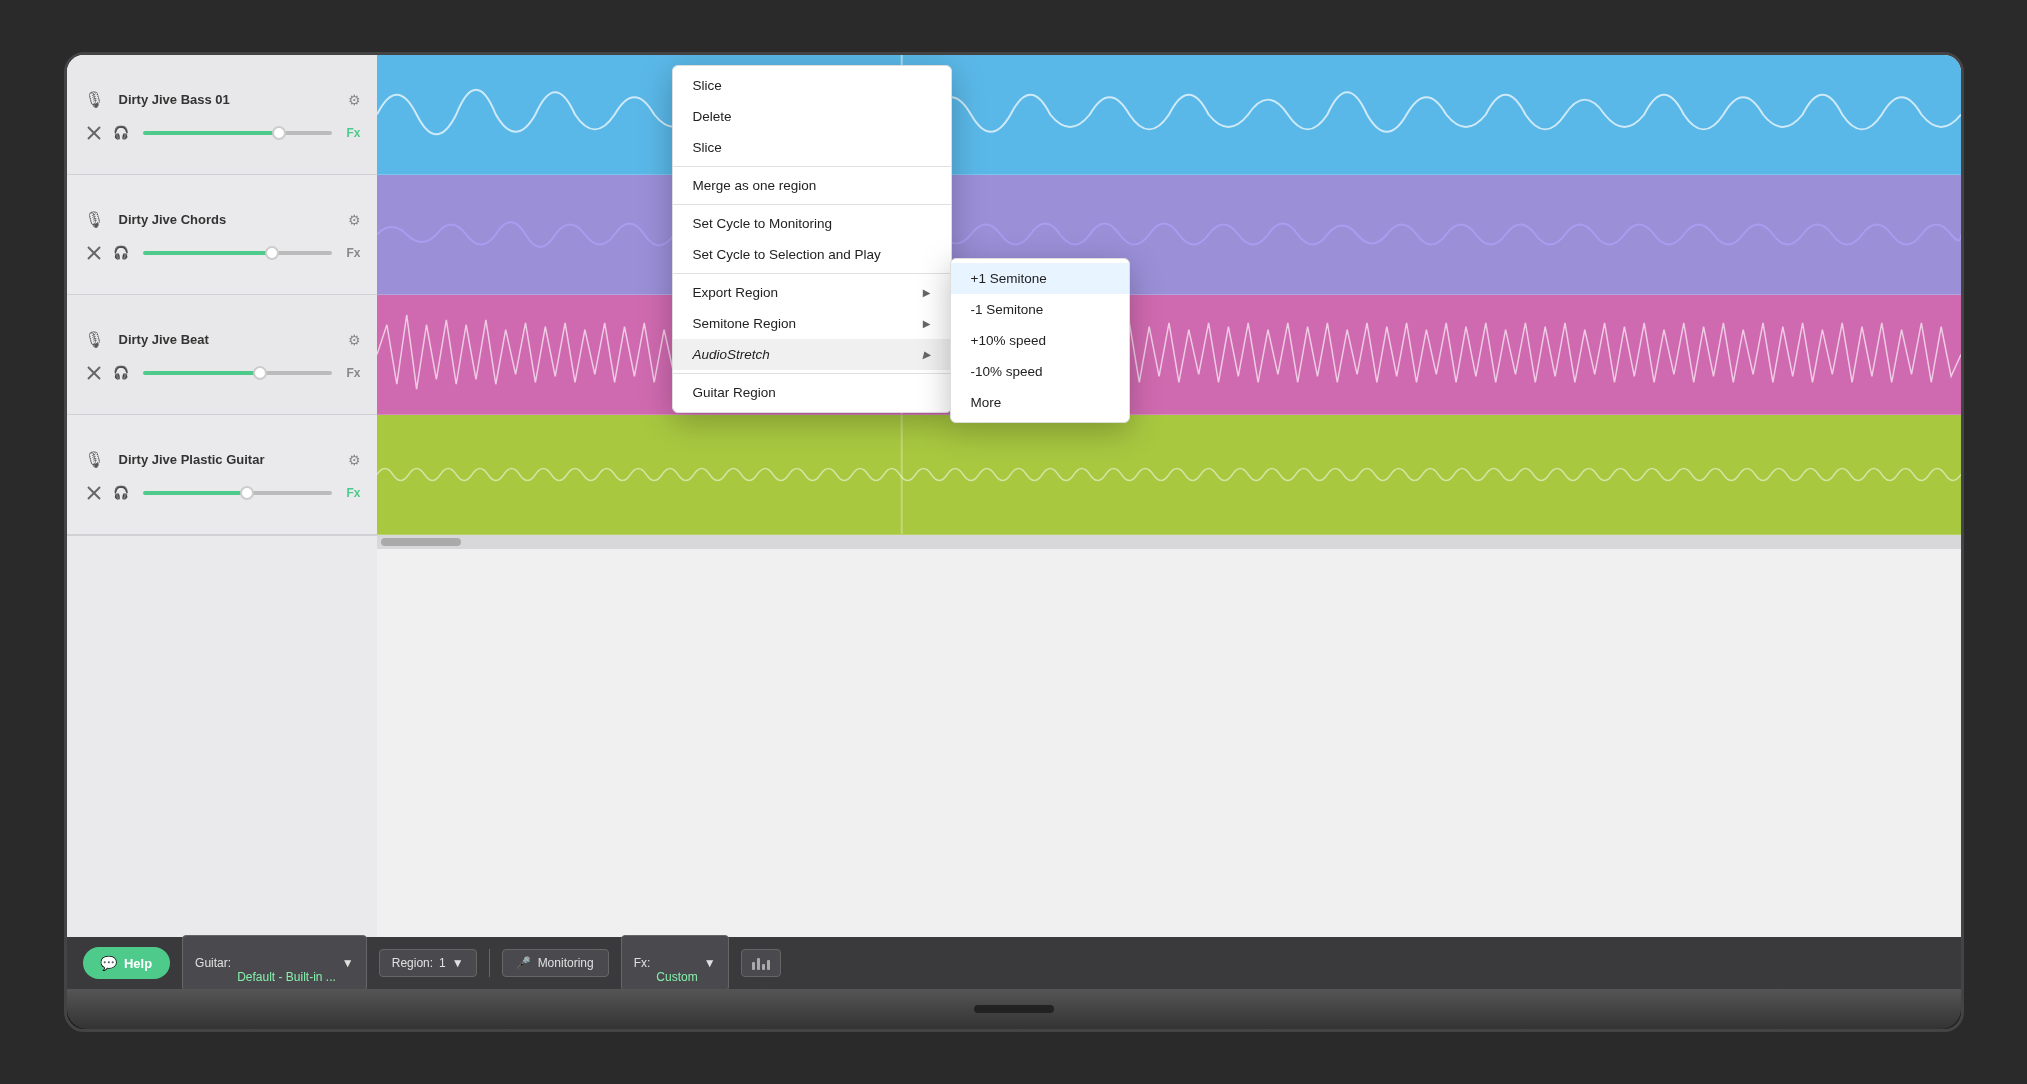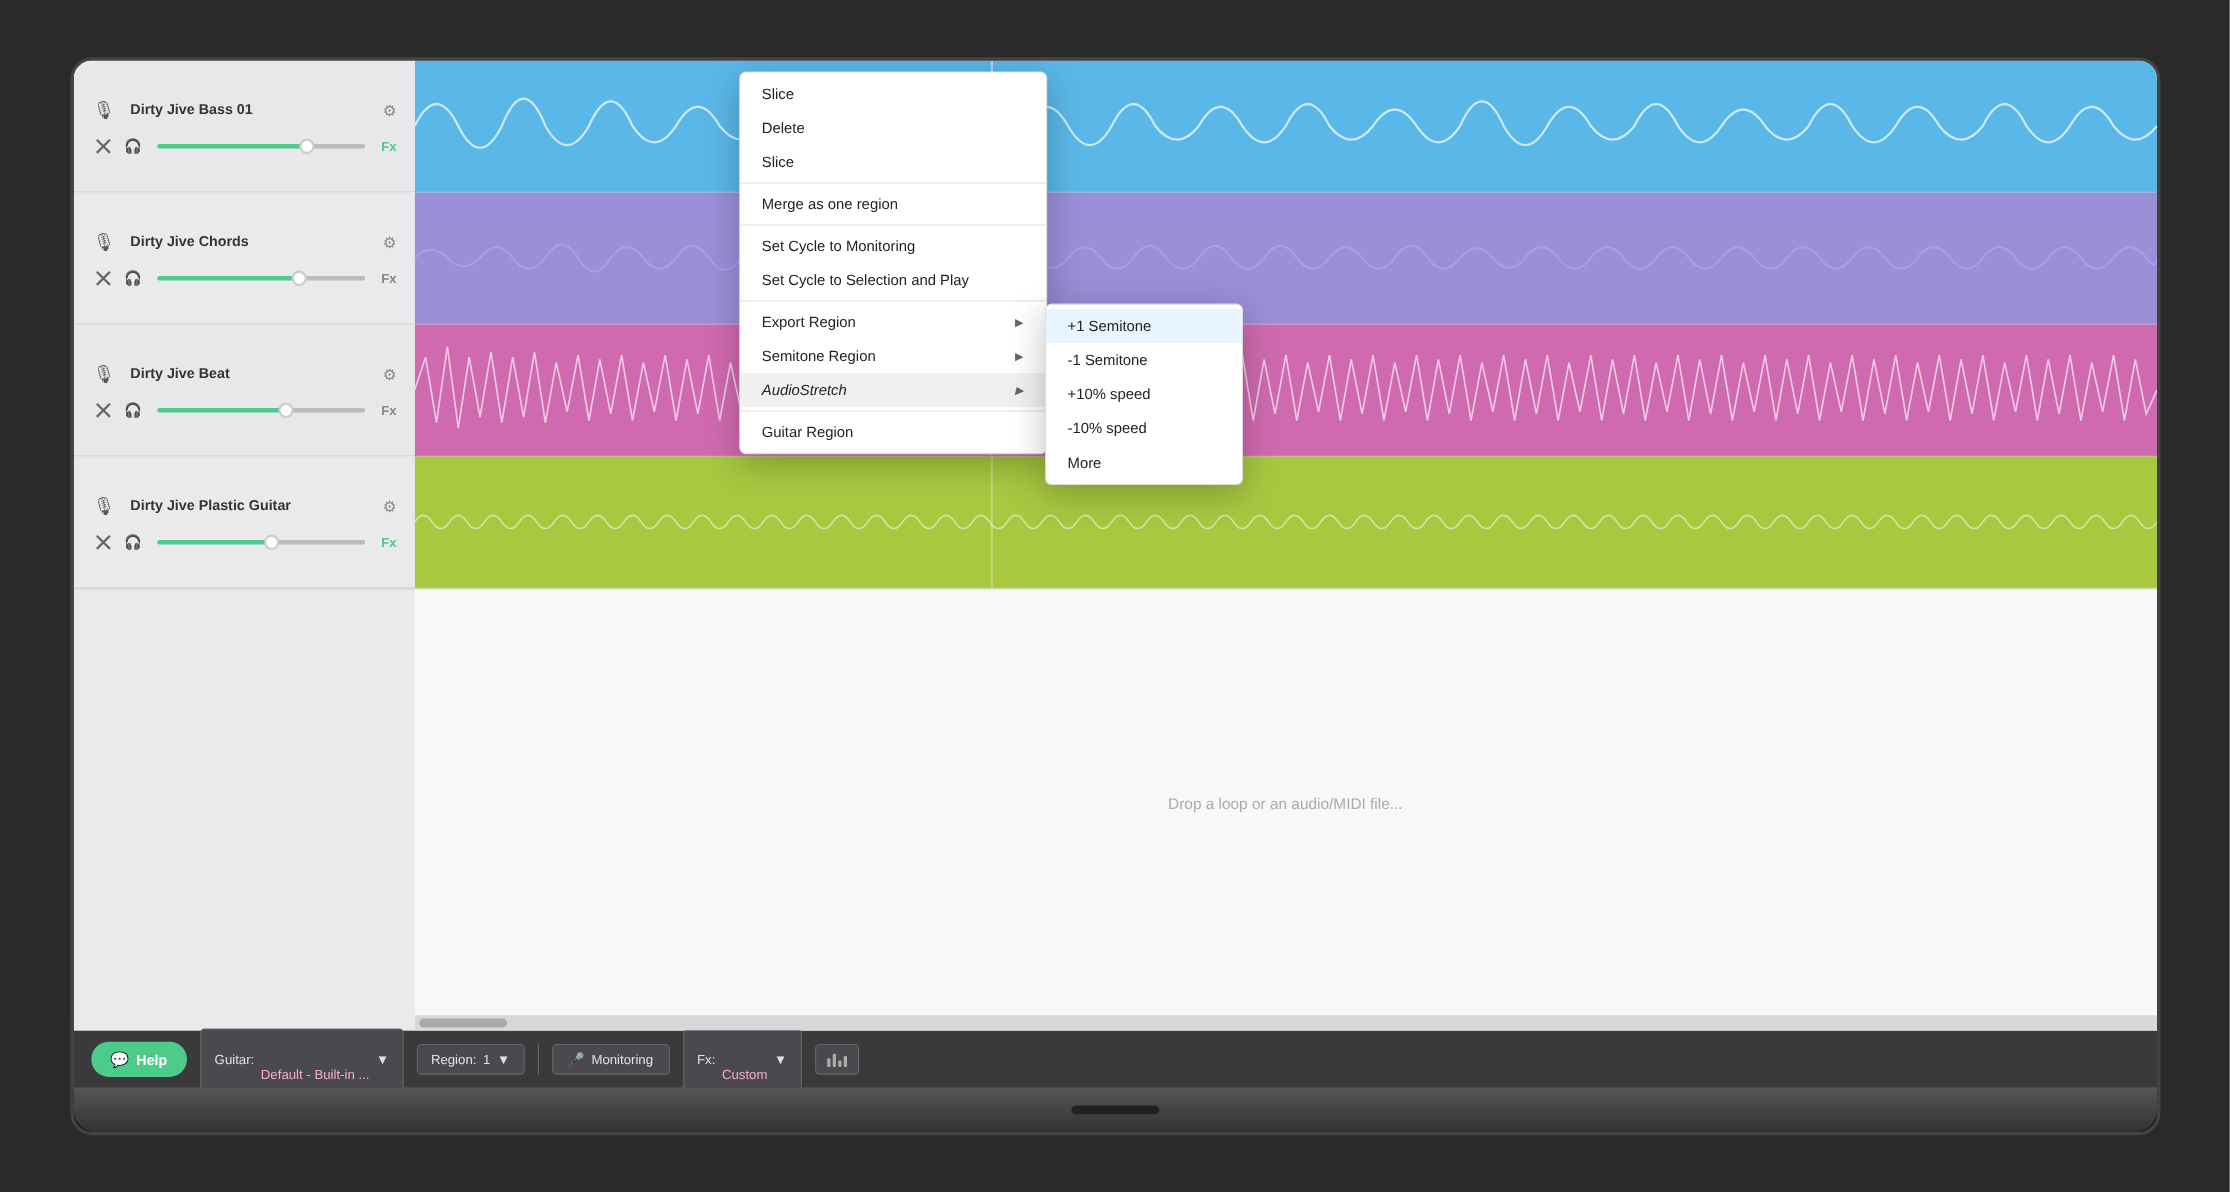--- a/index.html
+++ b/index.html
@@ -245,21 +245,21 @@
     }
 
     .submenu-arrow {
       font-size: 10px;
       color: #666;
     }
 
     .submenu {
       position: absolute;
       left: calc(100% - 1px);
-      top: 210px;
+      top: 192px;
       background: white;
       border: 1px solid #ddd;
       border-radius: 6px;
       box-shadow: 0 8px 32px rgba(0,0,0,0.25);
       min-width: 180px;
       padding: 4px 0;
       z-index: 300;
     }
 
     .submenu-item {
@@ -304,21 +304,21 @@
       color: #e0e0e0;
       font-size: 12px;
       padding: 6px 12px;
       cursor: pointer;
       display: flex;
       align-items: center;
       gap: 6px;
     }
 
     .bottom-control .teal-text {
-      color: #f9a8d4;
+      color: #86efac;
       margin-top: 28px;
     }
 
     .bottom-control-sep {
       width: 1px;
       height: 28px;
       background: #666;
     }
 
     .monitoring-btn {
@@ -534,23 +534,20 @@
             </svg>
           </div>
 
           <div class="track-lane guitar-lane">
             <svg style="position:absolute;top:0;left:0;width:100%;height:100%;" viewBox="0 0 1600 120" preserveAspectRatio="none">
               <path d="M0,60 Q8,48 16,60 Q24,72 32,60 Q40,48 48,60 Q56,72 64,60 Q72,48 80,60 Q88,72 96,60 Q104,48 112,60 Q120,72 128,60 Q136,48 144,60 Q152,72 160,60 Q168,48 176,60 Q184,72 192,60 Q200,48 208,60 Q216,72 224,60 Q232,48 240,60 Q248,72 256,60 Q264,48 272,60 Q280,72 288,60 Q296,48 304,60 Q312,72 320,60 Q328,48 336,60 Q344,72 352,60 Q360,48 368,60 Q376,72 384,60 Q392,48 400,60 Q408,72 416,60 Q424,48 432,60 Q440,72 448,60 Q456,48 464,60 Q472,72 480,60 Q488,48 496,60 Q504,72 512,60 Q520,48 528,60 Q536,72 544,60 Q552,48 560,60 Q568,72 576,60 Q584,48 592,60 Q600,72 608,60 Q616,48 624,60 Q632,72 640,60 Q648,48 656,60 Q664,72 672,60 Q680,48 688,60 Q696,72 704,60 Q712,48 720,60 Q728,72 736,60 Q744,48 752,60 Q760,72 768,60 Q776,48 784,60 Q792,72 800,60 Q808,48 816,60 Q824,72 832,60 Q840,48 848,60 Q856,72 864,60 Q872,48 880,60 Q888,72 896,60 Q904,48 912,60 Q920,72 928,60 Q936,48 944,60 Q952,72 960,60 Q968,48 976,60 Q984,72 992,60 Q1000,48 1008,60 Q1016,72 1024,60 Q1032,48 1040,60 Q1048,72 1056,60 Q1064,48 1072,60 Q1080,72 1088,60 Q1096,48 1104,60 Q1112,72 1120,60 Q1128,48 1136,60 Q1144,72 1152,60 Q1160,48 1168,60 Q1176,72 1184,60 Q1192,48 1200,60 Q1208,72 1216,60 Q1224,48 1232,60 Q1240,72 1248,60 Q1256,48 1264,60 Q1272,72 1280,60 Q1288,48 1296,60 Q1304,72 1312,60 Q1320,48 1328,60 Q1336,72 1344,60 Q1352,48 1360,60 Q1368,72 1376,60 Q1384,48 1392,60 Q1400,72 1408,60 Q1416,48 1424,60 Q1432,72 1440,60 Q1448,48 1456,60 Q1464,72 1472,60 Q1480,48 1488,60 Q1496,72 1504,60 Q1512,48 1520,60 Q1528,72 1536,60 Q1544,48 1552,60 Q1560,72 1568,60 Q1576,48 1584,60 Q1592,72 1600,60" stroke="rgba(255,255,255,0.5)" stroke-width="1.5" fill="none"></path>
               <line x1="530" y1="0" x2="530" y2="120" stroke="rgba(255,255,255,0.3)" stroke-width="2"></line>
             </svg>
           </div>
 
-          <div class="drop-zone" style="flex:1;min-height:80px;">
-            <span>Drop a loop or an audio/MIDI file...</span>
-          </div>
 
           <div class="scrollbar-area">
             <div class="scrollbar-thumb"></div>
           </div>
 
           <div class="context-menu-overlay">
             <div class="context-menu">
               <div class="context-menu-item">
                 <span>Slice</span>
               </div>

